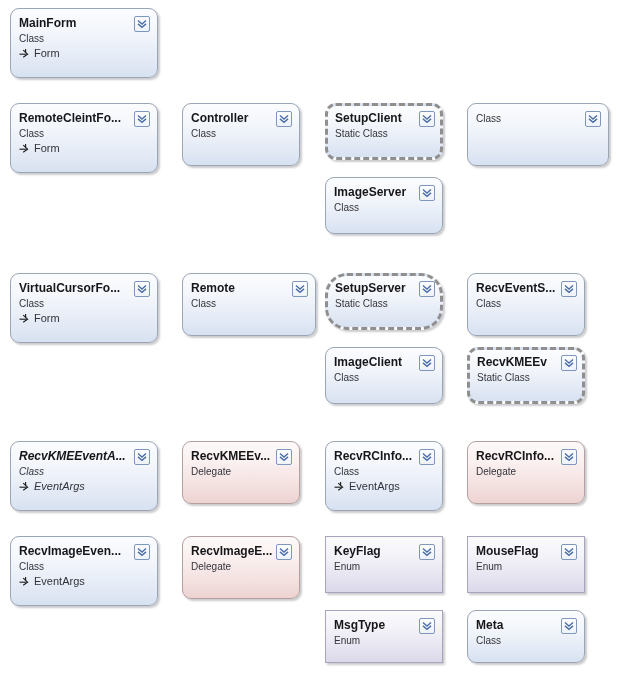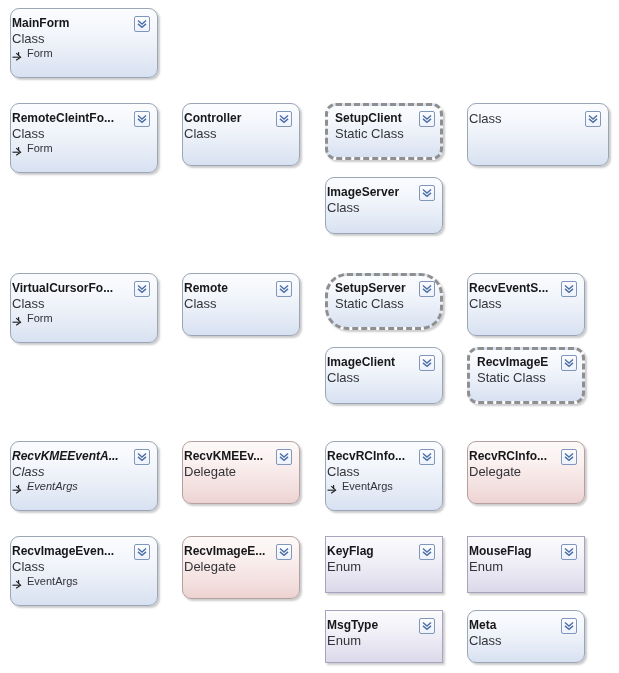--- a/index.html
+++ b/index.html
@@ -19,21 +19,21 @@
     position: absolute;
     left: 0; top: 0;
     width: 619px;
     height: 673px;
   }
 
   
   .node {
     position: absolute;
     box-sizing: border-box;
-    padding: 7px 9px 6px 1px;
+    padding: 7px 9px 6px 8px;
     border-radius: 9px;
     border: 1px solid #9aa5b5;
     background: linear-gradient(to bottom, #fbfcfe 0%, #f3f6fb 34%, #e2e9f5 78%, #d7e1f1 100%);
     box-shadow: 2px 2px 2px rgba(120,120,125,0.38);
   }
 
   
   .node.kind-delegate {
     border: 1px solid #b5a0a0;
     background: linear-gradient(to bottom, #fdf9f9 0%, #faf1f0 32%, #f2dedd 78%, #edd3d2 100%);
@@ -59,32 +59,31 @@
     font-size: 12px;
     font-weight: bold;
     color: #17171a;
     line-height: 15px;
     letter-spacing: 0px;
     white-space: nowrap;
     overflow: hidden;
     padding-right: 22px;
   }
   .node-kind {
-    font-size: 13px;
+    font-size: 10px;
     color: #33333a;
     line-height: 15px;
     white-space: nowrap;
   }
   .node-base {
     font-size: 11px;
     color: #33333a;
     line-height: 15px;
     white-space: nowrap;
     display: flex;
-    align-items: center;
     gap: 4px;
   }
   .inherit-arrow {
     display: inline-block;
     width: 11px;
     height: 10px;
     flex: 0 0 auto;
     position: relative;
     top: 1px;
   }
@@ -197,21 +196,21 @@
           </svg></span>
         <span>Form</span>
       </div>
       <div class="chevron-btn">
         <svg width="10" height="10" viewBox="0 0 10 10" aria-hidden="true">
           <path d="M1.5 2 L5 5 L8.5 2" fill="none" stroke="#4b6ea8" stroke-width="1.4" stroke-linecap="square"></path>
           <path d="M1.5 5.3 L5 8.3 L8.5 5.3" fill="none" stroke="#4b6ea8" stroke-width="1.4" stroke-linecap="square"></path>
         </svg>
       </div>
     </div>
-    <div class="node kind-class" style="left: 182px; top: 273px; width: 118px; height: 63px;">
+    <div class="node kind-class" style="left: 182px; top: 273px; width: 134px; height: 63px;">
       <div class="node-title">Remote</div>
       <div class="node-kind">Class</div>
       <div class="chevron-btn">
         <svg width="10" height="10" viewBox="0 0 10 10" aria-hidden="true">
           <path d="M1.5 2 L5 5 L8.5 2" fill="none" stroke="#4b6ea8" stroke-width="1.4" stroke-linecap="square"></path>
           <path d="M1.5 5.3 L5 8.3 L8.5 5.3" fill="none" stroke="#4b6ea8" stroke-width="1.4" stroke-linecap="square"></path>
         </svg>
       </div>
     </div>
     <div class="node kind-class static-class" style="left: 325px; top: 273px; width: 118px; height: 57px; border-radius: 22px;">
@@ -238,21 +237,21 @@
       <div class="node-title">ImageClient</div>
       <div class="node-kind">Class</div>
       <div class="chevron-btn">
         <svg width="10" height="10" viewBox="0 0 10 10" aria-hidden="true">
           <path d="M1.5 2 L5 5 L8.5 2" fill="none" stroke="#4b6ea8" stroke-width="1.4" stroke-linecap="square"></path>
           <path d="M1.5 5.3 L5 8.3 L8.5 5.3" fill="none" stroke="#4b6ea8" stroke-width="1.4" stroke-linecap="square"></path>
         </svg>
       </div>
     </div>
     <div class="node kind-class static-class" style="left: 467px; top: 347px; width: 118px; height: 57px;">
-      <div class="node-title">RecvImageE</div>
+      <div class="node-title">RecvKMEEv</div>
       <div class="node-kind">Static Class</div>
       <div class="chevron-btn">
         <svg width="10" height="10" viewBox="0 0 10 10" aria-hidden="true">
           <path d="M1.5 2 L5 5 L8.5 2" fill="none" stroke="#4b6ea8" stroke-width="1.4" stroke-linecap="square"></path>
           <path d="M1.5 5.3 L5 8.3 L8.5 5.3" fill="none" stroke="#4b6ea8" stroke-width="1.4" stroke-linecap="square"></path>
         </svg>
       </div>
     </div>
     <div class="node kind-class" style="left: 10px; top: 441px; width: 148px; height: 70px; font-style: italic;">
       <div class="node-title">RecvKMEEventA...</div>

